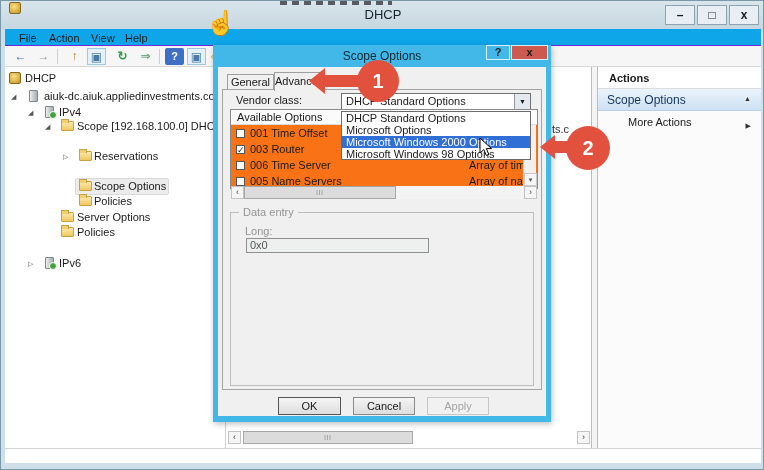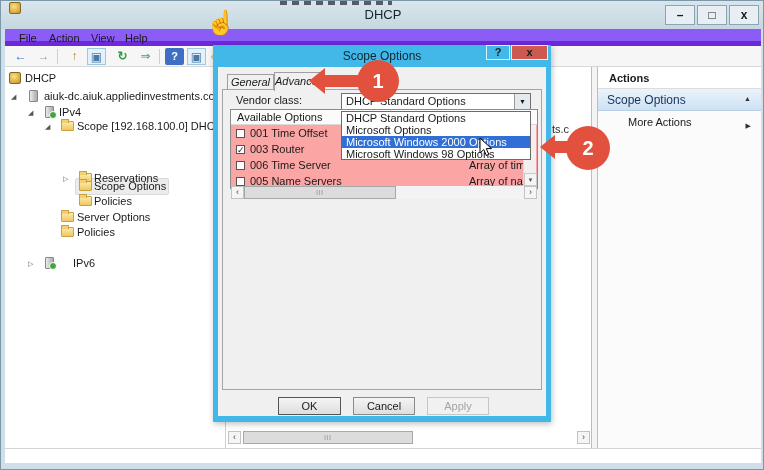--- a/index.html
+++ b/index.html
@@ -5,21 +5,21 @@
   html,body{margin:0;padding:0;background:#e8e8e8;}
   .screen{position:relative;width:764px;height:470px;background:#cfdfe9;border:1px solid #7a98a8;
           box-sizing:border-box;font-family:"Liberation Sans",sans-serif;font-size:11px;color:#1a1a1a;overflow:hidden;}
   .abs{position:absolute;}
   
   .titlebar{left:0;top:0;width:764px;height:28px;background:linear-gradient(#d9e5ec,#c6d7e1);}
   .title-text{left:0;top:6px;width:764px;text-align:center;font-size:13px;color:#16242c;}
   .smudge{left:279px;top:0;width:112px;height:4px;background:repeating-linear-gradient(90deg,#43434b 0 7px,transparent 7px 12px);opacity:.85;}
   .winbtn{top:4px;width:30px;height:20px;border:1px solid #8da4b0;background:#e7eff4;line-height:18px;
           text-align:center;font-weight:bold;font-size:12px;box-sizing:border-box;}
-  .menubar{left:4px;top:28px;width:756px;height:17px;background:#8b5cf6;border-bottom:5px solid #6d28d9;box-sizing:border-box;}
+  .menubar{left:4px;top:28px;width:756px;height:17px;background:#0ea5e9;border-bottom:1px solid #6d28d9;box-sizing:border-box;}
   .menuitem{top:2px;height:14px;line-height:14px;}
   .toolbar{left:4px;top:45px;width:756px;height:21px;background:#f6f6f6;border-bottom:1px solid #d8d8d8;box-sizing:border-box;}
   .tbtn{top:2px;width:19px;height:17px;line-height:16px;text-align:center;font-size:12px;box-sizing:border-box;}
   .tsep{top:3px;width:1px;height:15px;background:#cfcfcf;}
   .framed{border:1px solid #9ec7e2;background:#e4f1fa;}
   .helpbtn{background:#3f6fc4;color:#fff;border-radius:2px;font-weight:bold;font-size:11px;}
   
   .treepanel{left:4px;top:66px;width:221px;height:381px;background:#fff;border-right:1px solid #cfcfcf;box-sizing:border-box;overflow:hidden;}
   .midpanel{left:225px;top:66px;width:366px;height:381px;background:#fff;border-right:1px solid #bdbdbd;box-sizing:border-box;}
   .splitter{left:591px;top:66px;width:6px;height:381px;background:#f4f4f4;border-right:1px solid #bdbdbd;box-sizing:border-box;}
@@ -40,30 +40,30 @@
   
   .act-header{left:0;top:0;width:163px;height:22px;background:#fff;border-bottom:1px solid #dcdcdc;box-sizing:border-box;font-weight:bold;}
   .act-section{left:0;top:22px;width:163px;height:22px;background:linear-gradient(#ebf4fc,#cde1f3);border-bottom:1px solid #b9cfe4;box-sizing:border-box;font-size:12px;color:#16335c;}
   .act-more{left:0;top:46px;width:163px;height:17px;line-height:17px;}
   
   .dialog{left:212px;top:44px;width:338px;height:377px;background:#41b8e8;box-shadow:1px 2px 6px rgba(0,0,0,.25);z-index:10;}
   .dlg-client{left:5px;top:22px;width:328px;height:349px;background:#f0f0f0;}
   .dlg-title{left:0;top:4px;width:338px;text-align:center;font-size:12px;color:#102630;}
   .dlg-help{left:273px;top:0;width:24px;height:15px;background:#41b8e8;border:1px solid #d9f1fb;line-height:13px;text-align:center;font-weight:bold;box-sizing:border-box;}
   .dlg-close{left:298px;top:0;width:37px;height:15px;background:#cd5a50;border:1px solid #d9f1fb;line-height:13px;text-align:center;font-weight:bold;box-sizing:border-box;}
-  .tab{box-sizing:border-box;border:1px solid #9f9f9f;background:#f0f0f0;text-align:center;font-style:italic;}
+  .tab{box-sizing:border-box;border:1px solid #9f9f9f;background:#f0f0f0;text-align:center;}
   .tab-inactive{left:14px;top:29px;width:47px;height:16px;line-height:15px;z-index:1;}
   .tab-active{left:61px;top:27px;width:50px;height:19px;line-height:17px;border-bottom:none;z-index:3;}
   .pane{left:9px;top:44px;width:320px;height:301px;border:1px solid #a5a5a5;box-sizing:border-box;z-index:2;}
   .combo{left:128px;top:48px;width:190px;height:17px;background:#fff;border:1px solid #707070;box-sizing:border-box;z-index:4;line-height:15px;}
   .combo-btn{position:absolute;right:0;top:0;width:15px;height:15px;background:#e3e9ef;border-left:1px solid #9a9a9a;text-align:center;font-size:7px;line-height:15px;}
   .ddl{left:128px;top:66px;width:190px;height:49px;background:#fff;border:1px solid #6b6b6b;box-sizing:border-box;z-index:6;}
   .ddl-item{position:relative;height:12px;line-height:12px;padding-left:4px;}
   .ddl-hl{background:#2f6fd6;color:#fff;}
-  .listview{left:17px;top:64px;width:308px;height:80px;background:#fca5a5;border:1px solid #8a8a8a;box-sizing:border-box;z-index:4;}
+  .listview{left:17px;top:64px;width:308px;height:80px;background:#f97316;border:1px solid #8a8a8a;box-sizing:border-box;z-index:4;}
   .lv-header{position:absolute;left:0;top:0;width:306px;height:15px;background:#fbfbfb;border-bottom:1px solid #dadada;box-sizing:border-box;}
   .lv-col1{position:absolute;left:0;top:0;width:160px;height:15px;line-height:14px;padding-left:6px;border-right:1px solid #dadada;box-sizing:border-box;}
   .lv-row{position:absolute;left:0;width:306px;height:15px;line-height:15px;}
   .lv-check{position:absolute;left:5px;top:3px;width:9px;height:9px;background:#fff;border:1px solid #555;box-sizing:border-box;font-size:9px;line-height:8px;text-align:center;}
   .lv-label{position:absolute;left:19px;white-space:nowrap;}
   .lv-value{position:absolute;left:238px;width:56px;overflow:hidden;white-space:nowrap;}
   .vscroll{position:absolute;left:292px;top:15px;width:13px;height:61px;background:#f0f0f0;border-left:1px solid #dadada;box-sizing:border-box;}
   .vs-btn{position:absolute;left:0;bottom:0;width:13px;height:13px;background:#f5f5f5;border:1px solid #c9c9c9;box-sizing:border-box;font-size:7px;line-height:11px;text-align:center;color:#555;}
   .hscroll{position:absolute;left:0;top:76px;width:306px;height:13px;background:#f3f3f3;}
   .sc-btn{position:absolute;top:0;width:13px;height:13px;background:#f5f5f5;border:1px solid #c2c2c2;box-sizing:border-box;text-align:center;line-height:11px;font-size:9px;color:#444;}
@@ -132,21 +132,21 @@
     <div class="trow" style="top:38px">
       <span class="texp" style="left:23px">◢</span>
       <span class="tico ic-server ic-check" style="left:40px"></span>
       <span class="tlabel" style="left:54px">IPv4</span>
     </div>
     <div class="trow" style="top:52px">
       <span class="texp" style="left:40px">◢</span>
       <span class="tico ic-folder" style="left:56px"></span>
       <span class="tlabel" style="left:72px">Scope [192.168.100.0] DHCP</span>
     </div>
-    <div class="trow" style="top:104px">
+    <div class="trow" style="top:82px">
       <span class="texp" style="left:58px">▷</span>
       <span class="tico ic-folder" style="left:74px"></span>
       <span class="tlabel" style="left:89px">Reservations</span>
     </div>
     <div class="trow" style="top:112px">
       <span class="tico ic-folder" style="left:74px"></span>
       <span class="tlabel" style="left:89px">Scope Options</span>
     </div>
     <div class="trow" style="top:127px">
       <span class="tico ic-folder" style="left:74px"></span>
@@ -156,21 +156,21 @@
       <span class="tico ic-folder" style="left:56px"></span>
       <span class="tlabel" style="left:72px">Server Options</span>
     </div>
     <div class="trow" style="top:158px">
       <span class="tico ic-folder" style="left:56px"></span>
       <span class="tlabel" style="left:72px">Policies</span>
     </div>
     <div class="trow" style="top:189px">
       <span class="texp" style="left:23px">▷</span>
       <span class="tico ic-server ic-check" style="left:40px"></span>
-      <span class="tlabel" style="left:68px">IPv6</span>
+      <span class="tlabel" style="left:54px">IPv6</span>
     </div>
   </div>
 
   <div class="abs midpanel">
     <span class="abs" style="left:326px;top:56px;color:#333">ts.c</span>
     <div class="sc-btn" style="left:2px;top:364px">‹</div>
     <div class="sc-thumb" style="left:17px;top:364px;width:170px">|||</div>
     <div class="sc-btn" style="left:351px;top:364px">›</div>
   </div>
 
@@ -240,20 +240,25 @@
       </div>
     </div>
 
     <div class="abs ddl">
       <div class="ddl-item">DHCP Standard Options</div>
       <div class="ddl-item">Microsoft Options</div>
       <div class="ddl-item ddl-hl">Microsoft Windows 2000 Options</div>
       <div class="ddl-item">Microsoft Windows 98 Options</div>
     </div>
 
+    <div class="abs groupbox">
+      <span class="gb-legend">Data entry</span>
+      <span class="gb-label">Long:</span>
+      <div class="gb-input">0x0</div>
+    </div>
 
     <div class="btn btn-ok">OK</div>
     <div class="btn btn-cancel">Cancel</div>
     <div class="btn btn-apply">Apply</div>
   </div>
 
   <div class="abs ar-head" style="left:308px;top:67px;border-top:13px solid transparent;border-bottom:13px solid transparent;border-right:16px solid #e2503e"></div>
   <div class="abs ar-shaft" style="left:322px;top:74px;width:38px;height:12px"></div>
   <div class="abs badge" style="left:356px;top:59px;width:42px;height:42px">1</div>
 

